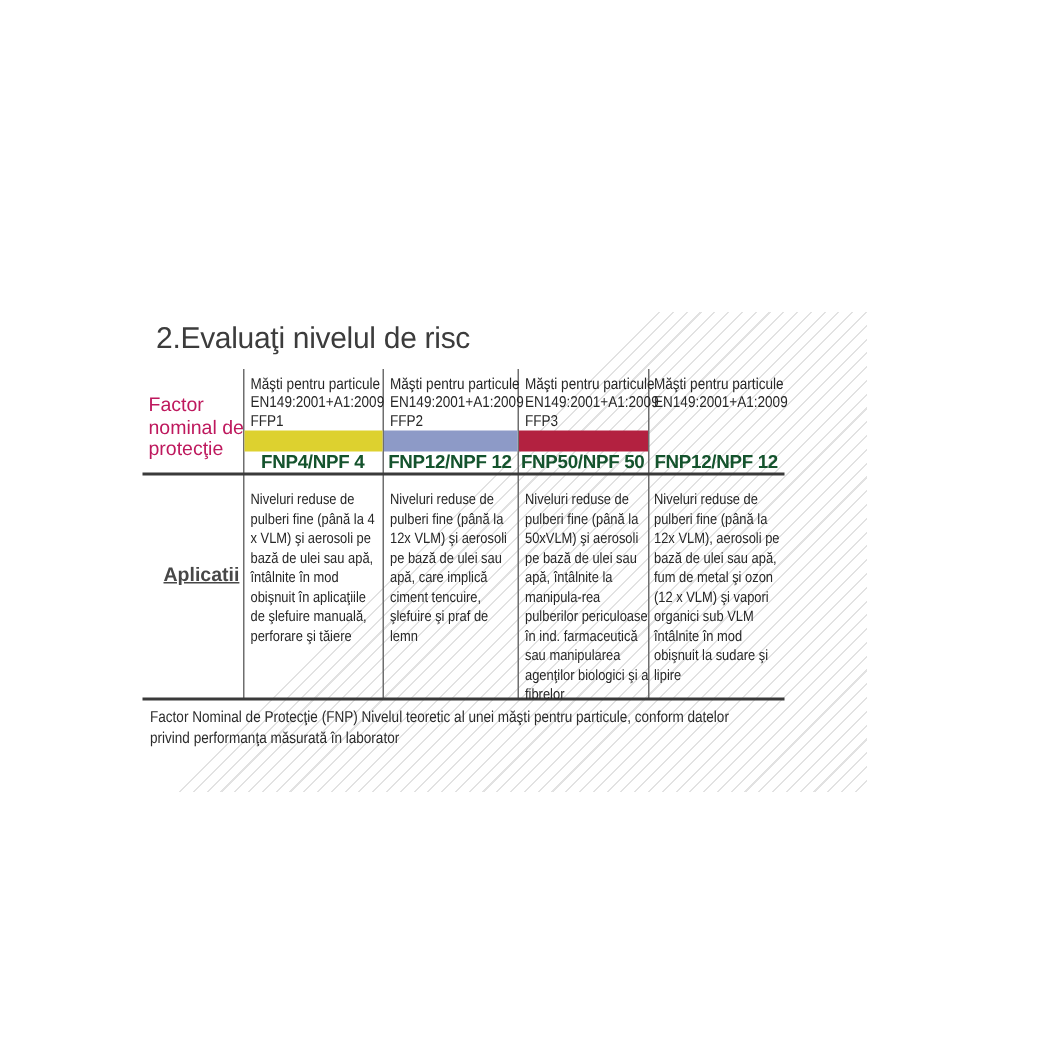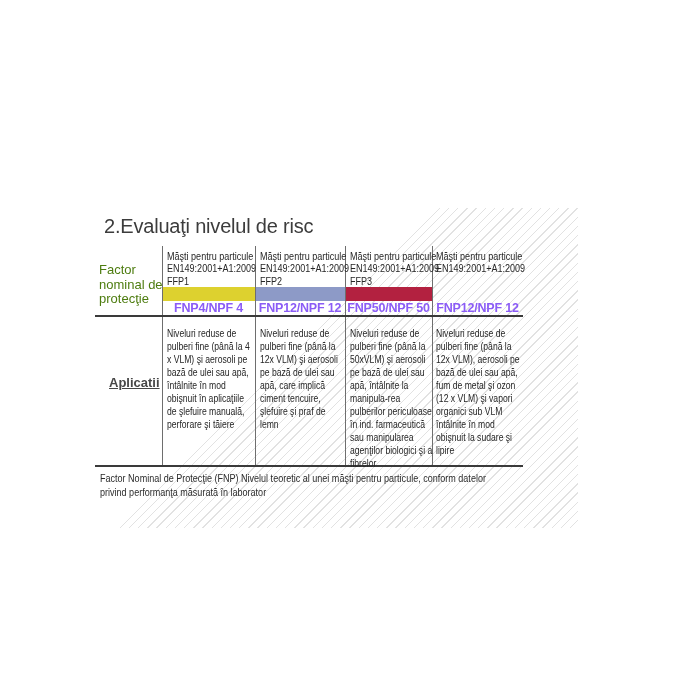--- a/index.html
+++ b/index.html
@@ -22,25 +22,25 @@
   .hl1{top:293px}.hl2{top:443px}
   
   .bar{position:absolute;top:265px;height:14px;}
   .bar0{left:163px;width:92px}.bar1{left:256px;width:89px}.bar2{left:346px;width:86px}.bar3{left:433px;width:90px}
   
   .hdr{position:absolute;top:228px;font-size:10.5px;line-height:12.4px;color:#262626;
        transform:scaleX(0.86);transform-origin:0 0;}
   .hdr div{white-space:nowrap;}
   .hdr0{left:167px}.hdr1{left:260px}.hdr2{left:350px}.hdr3{left:436px}
   
-  .fnp{position:absolute;top:279px;font-weight:bold;font-size:12.5px;color:#8b5cf6;
+  .fnp{position:absolute;top:279px;font-weight:bold;font-size:12.5px;color:#14532d;
        text-align:center;letter-spacing:-0.2px;}
   .fnp0{left:162px;width:93px}.fnp1{left:255px;width:90px}.fnp2{left:345px;width:87px}.fnp3{left:432px;width:91px}
   
-  .factor-label{position:absolute;left:99px;top:241px;width:70px;font-size:13px;line-height:14.5px;color:#4d7c0f;}
+  .factor-label{position:absolute;left:99px;top:241px;width:70px;font-size:13px;line-height:14.5px;color:#be185d;}
   .aplicatii-label{position:absolute;left:109px;top:353px;font-size:13px;font-weight:bold;color:#474747;text-decoration:underline;}
   
   .body-txt{position:absolute;top:305px;font-size:10px;line-height:13px;color:#262626;
             transform:scaleX(0.86);transform-origin:0 0;}
   .body0{left:167px;width:102px}.body1{left:260px;width:96px}.body2{left:350px;width:96px}.body3{left:436px;width:100px}
   
   .footnote{position:absolute;left:100px;top:450px;width:452px;font-size:10.5px;line-height:13.5px;
             color:#2b2b2b;transform:scaleX(0.86);transform-origin:0 0;}
 </style>
 </head>

